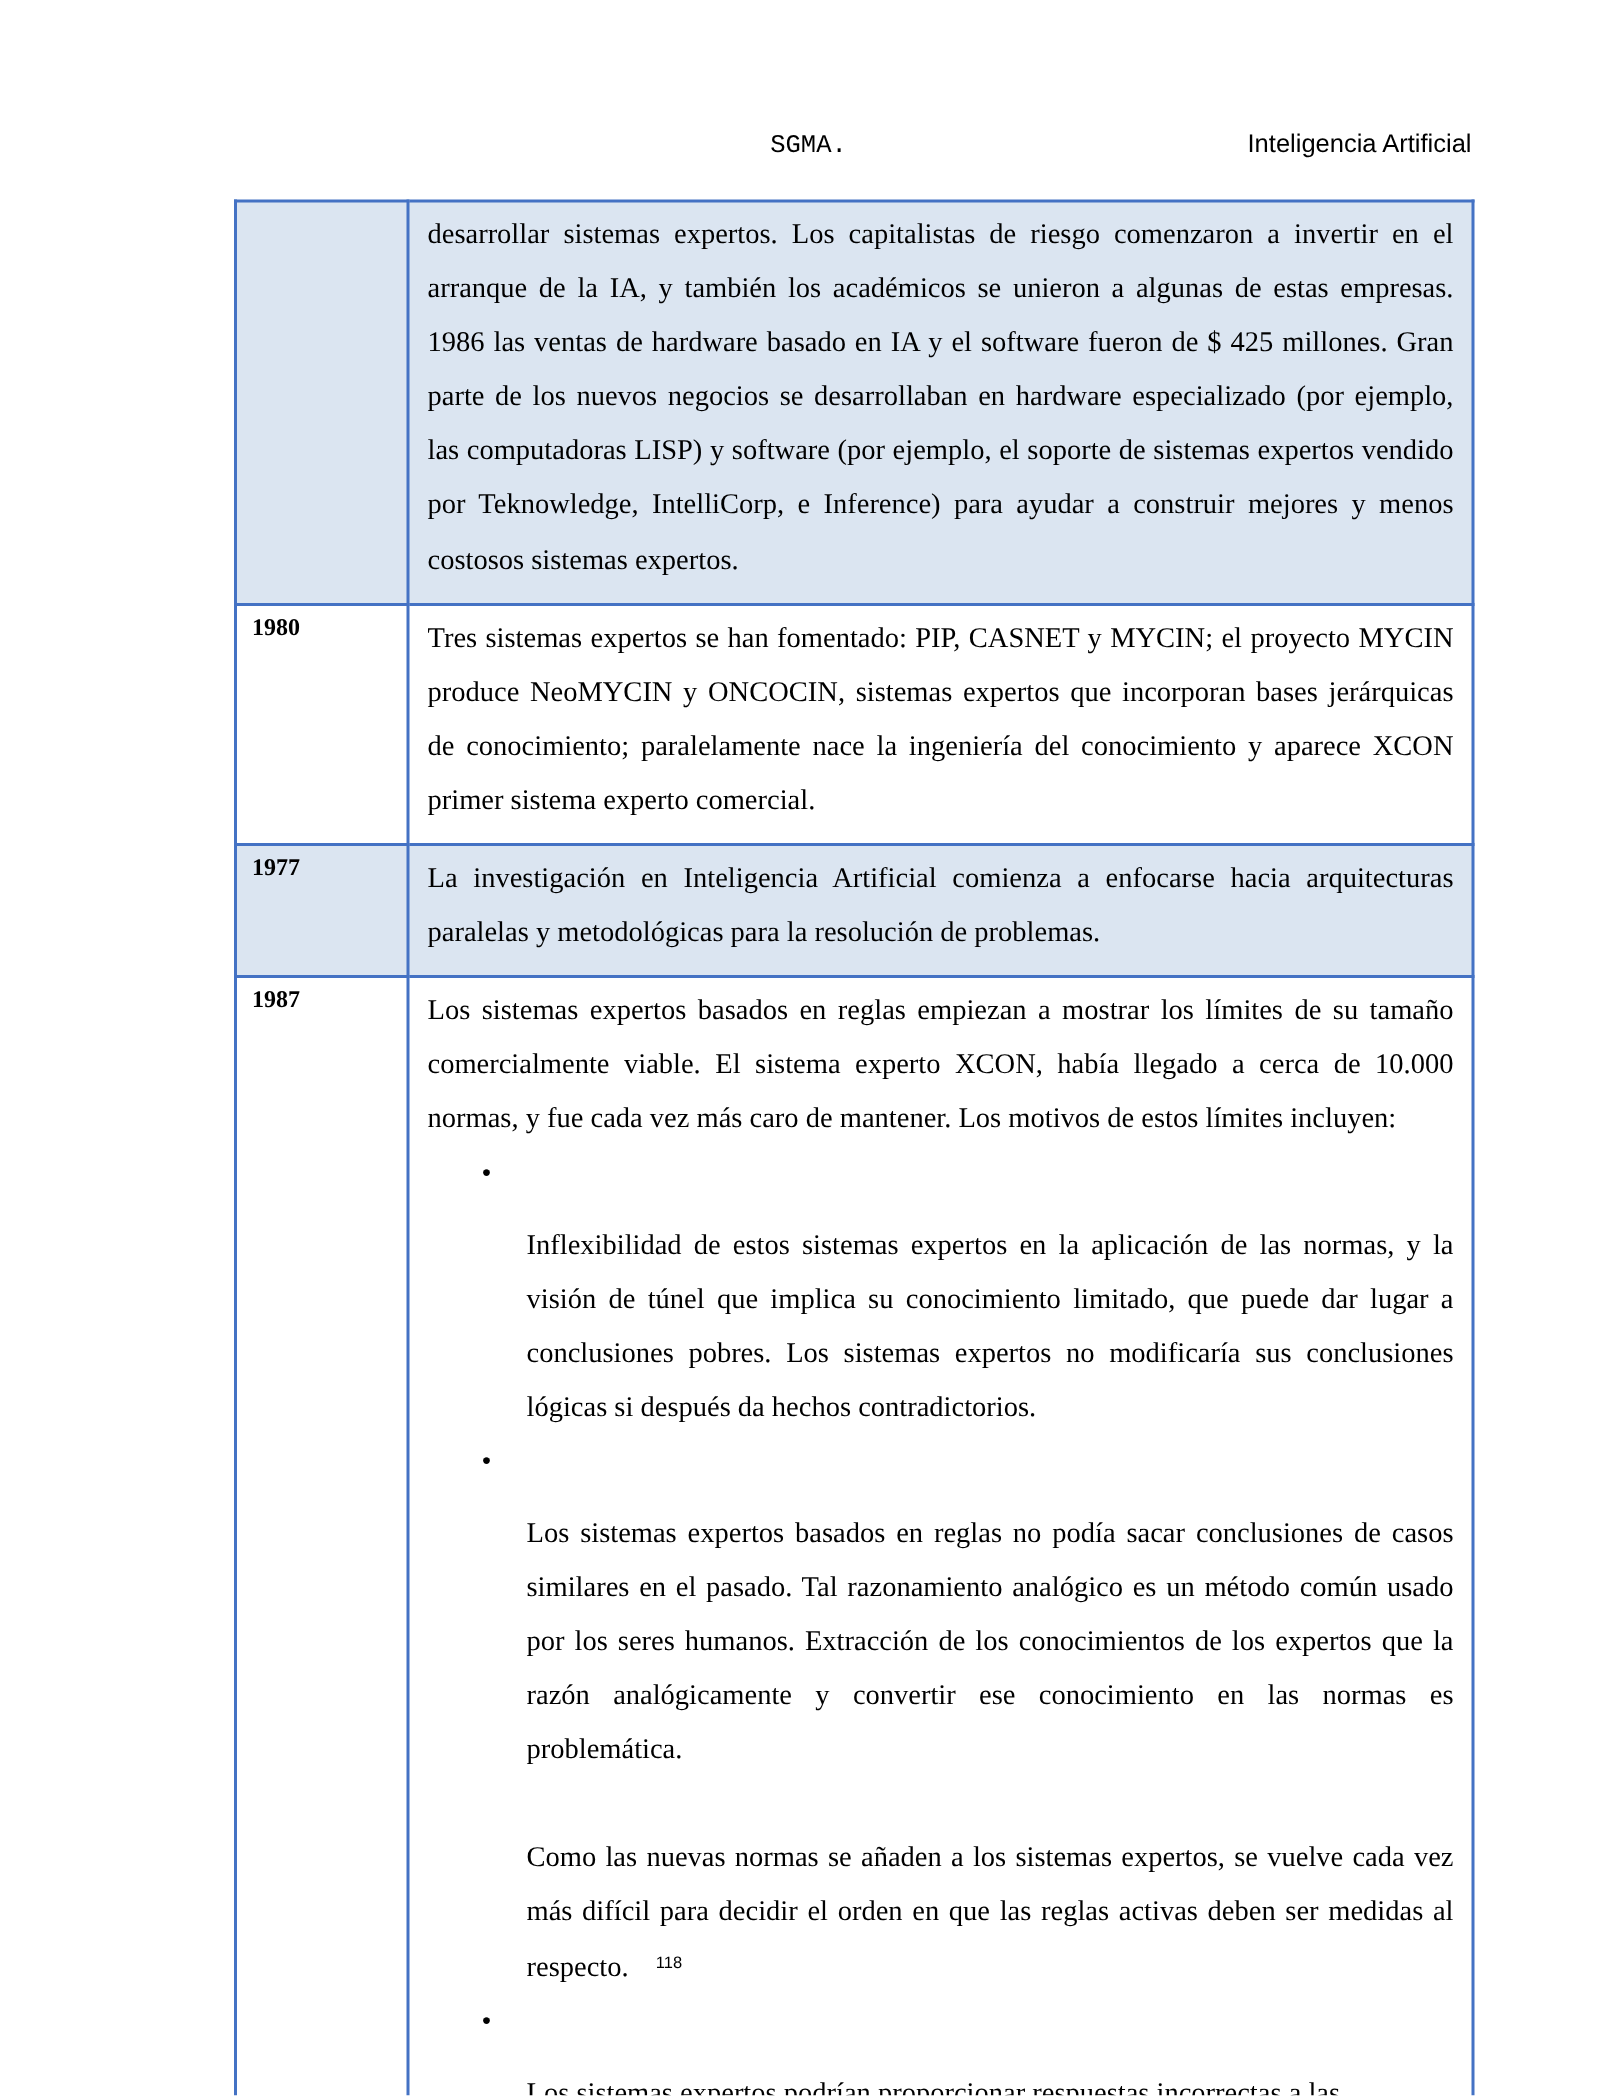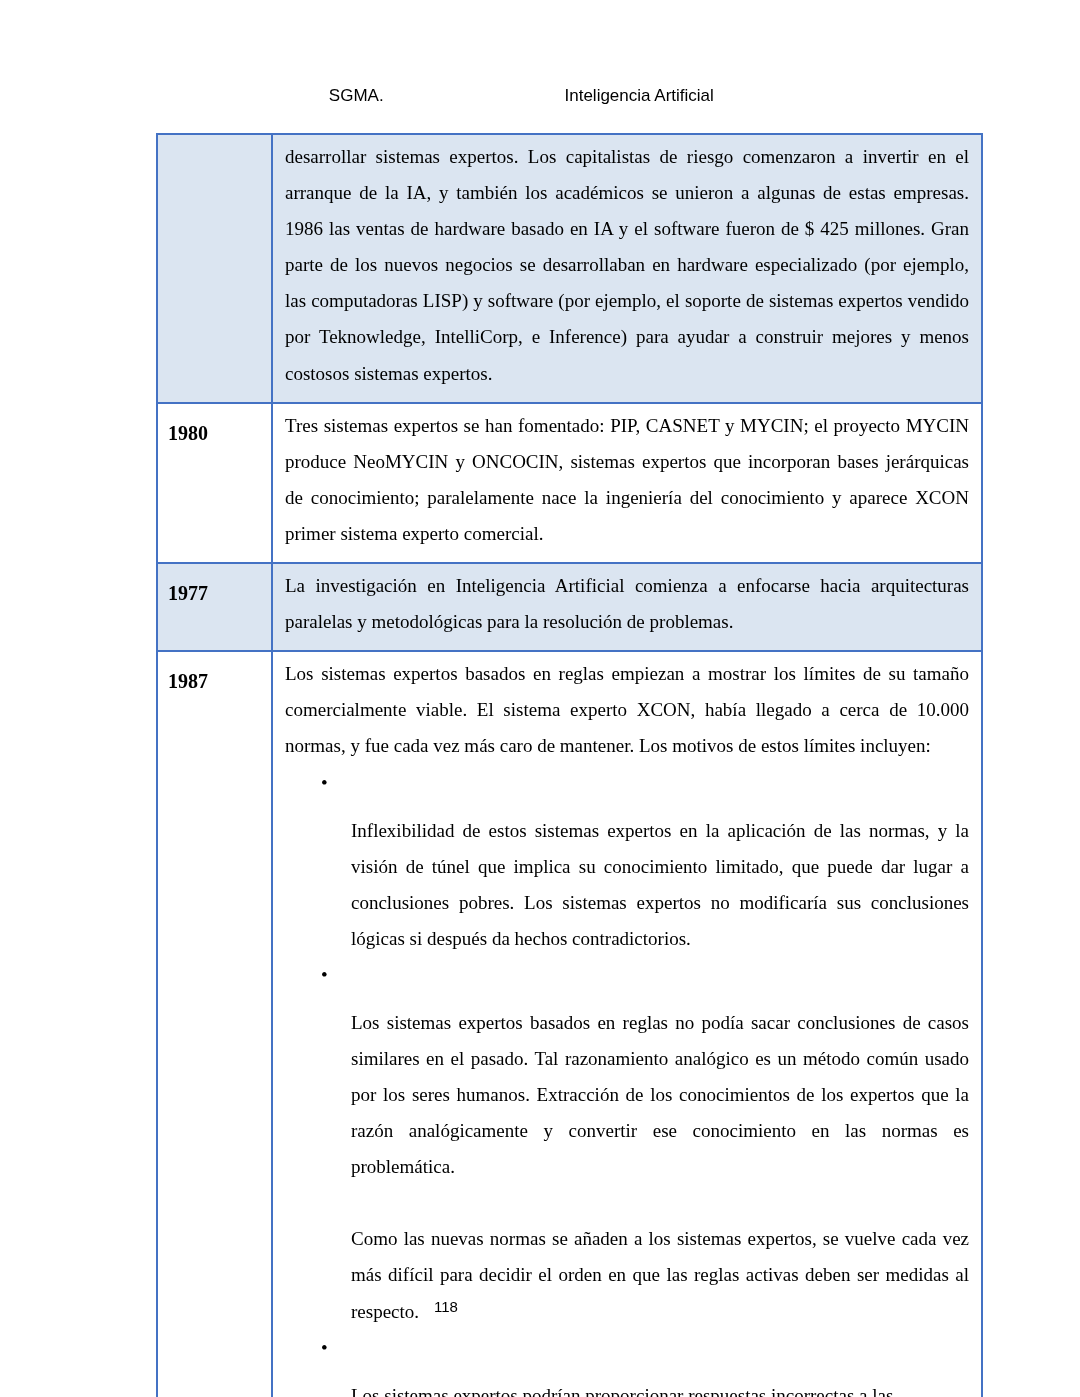--- a/index.html
+++ b/index.html
@@ -20,43 +20,43 @@
   .header{
     position:absolute;
     left:140px;
     width:841px;
     top:86px;
     display:flex;
     align-items:baseline;
     font-family:"Liberation Sans", sans-serif;
     font-size:17px;
   }
-  .header .h-left{flex:1;text-align:center;padding-left:8px;}
-  .header .h-center{flex:1;text-align:left;}
+  .header .h-left{flex:1;text-align:right;padding-left:8px;font-family:Liberation Mono, monospace;}
+  .header .h-center{flex:1;text-align:right;}
   .header .h-right{flex:1;text-align:right;padding-right:50px;}
   table.timeline{
     position:absolute;
     left:156px;
     top:133px;
     width:827px;
     border-collapse:collapse;
     table-layout:fixed;
   }
   table.timeline td{
     border:2px solid var(--border);
     vertical-align:top;
   }
   tr.shaded td{
     background:var(--shade);
   }
   td.year-cell{
     width:95px;
     font-weight:bold;
-    font-size:20px;
-    padding:18px 8px 6px 10px;
+    font-size:16px;
+    padding:6px 8px 6px 10px;
   }
   td.content-cell{
     padding:4px 12px 10px 12px;
     font-size:19px;
     line-height:1.9;
     text-align:justify;
   }
   .para{margin:0;}
   .para.indented{margin-left:66px;}
   .bullet-item{
@@ -74,21 +74,21 @@
     margin-top:48px;
   }
   .gap{height:36px;}
   .footer{
     position:absolute;
     left:0;
     width:892px;
     bottom:82px;
     text-align:center;
     font-family:"Liberation Sans", sans-serif;
-    font-size:15px;
+    font-size:11px;
   }
 </style>
 </head>
 <body>
 
 <div class="page">
 
   <div class="header">
     <span class="h-left">SGMA.</span>
     <span class="h-center">Inteligencia Artificial</span>

